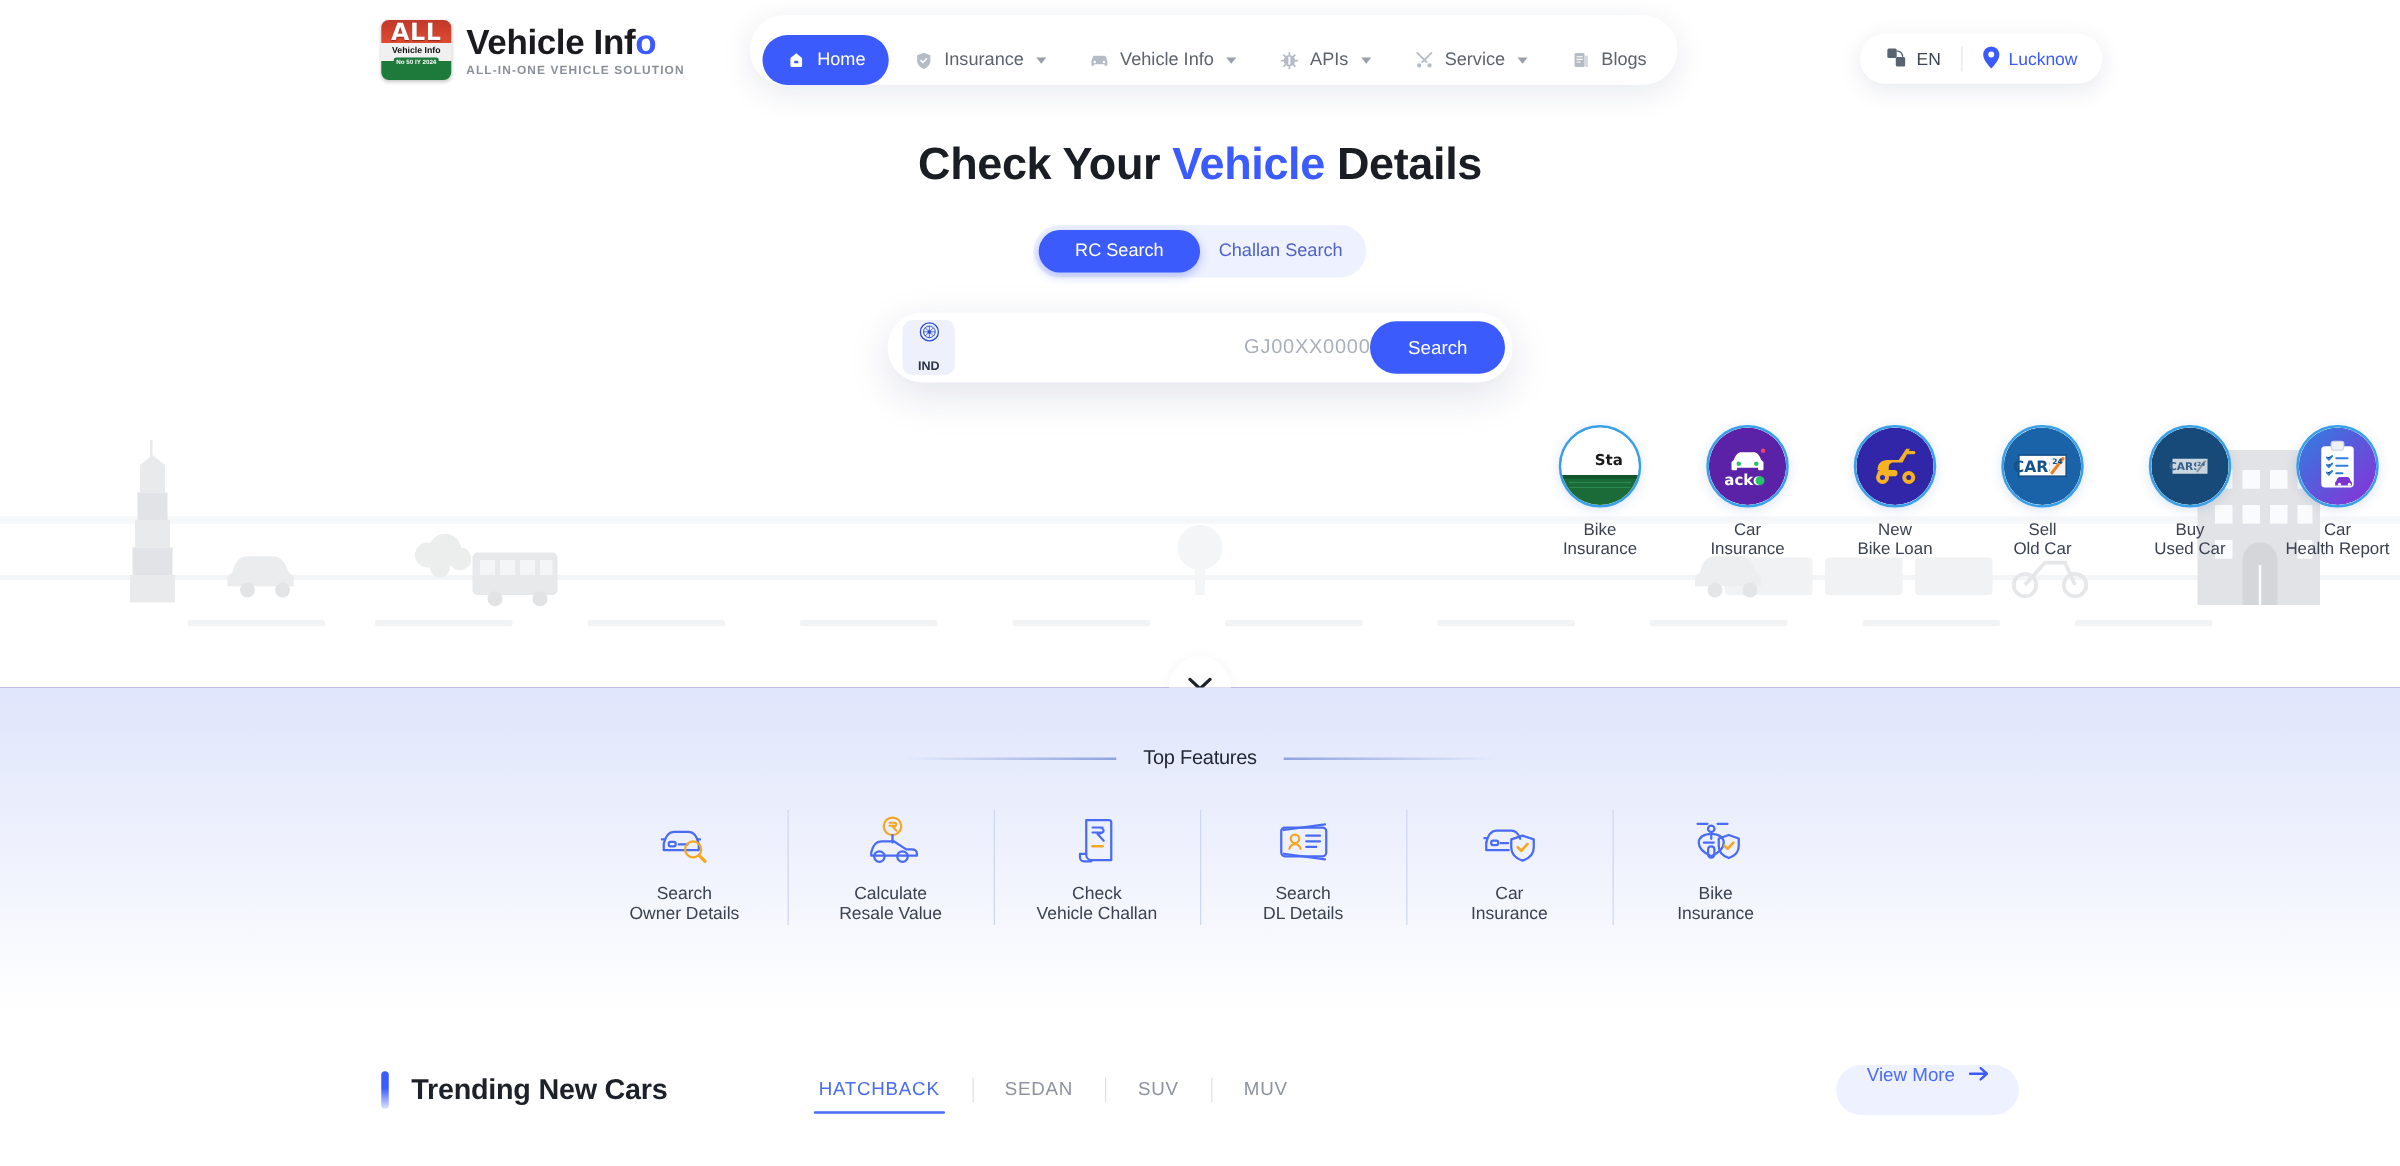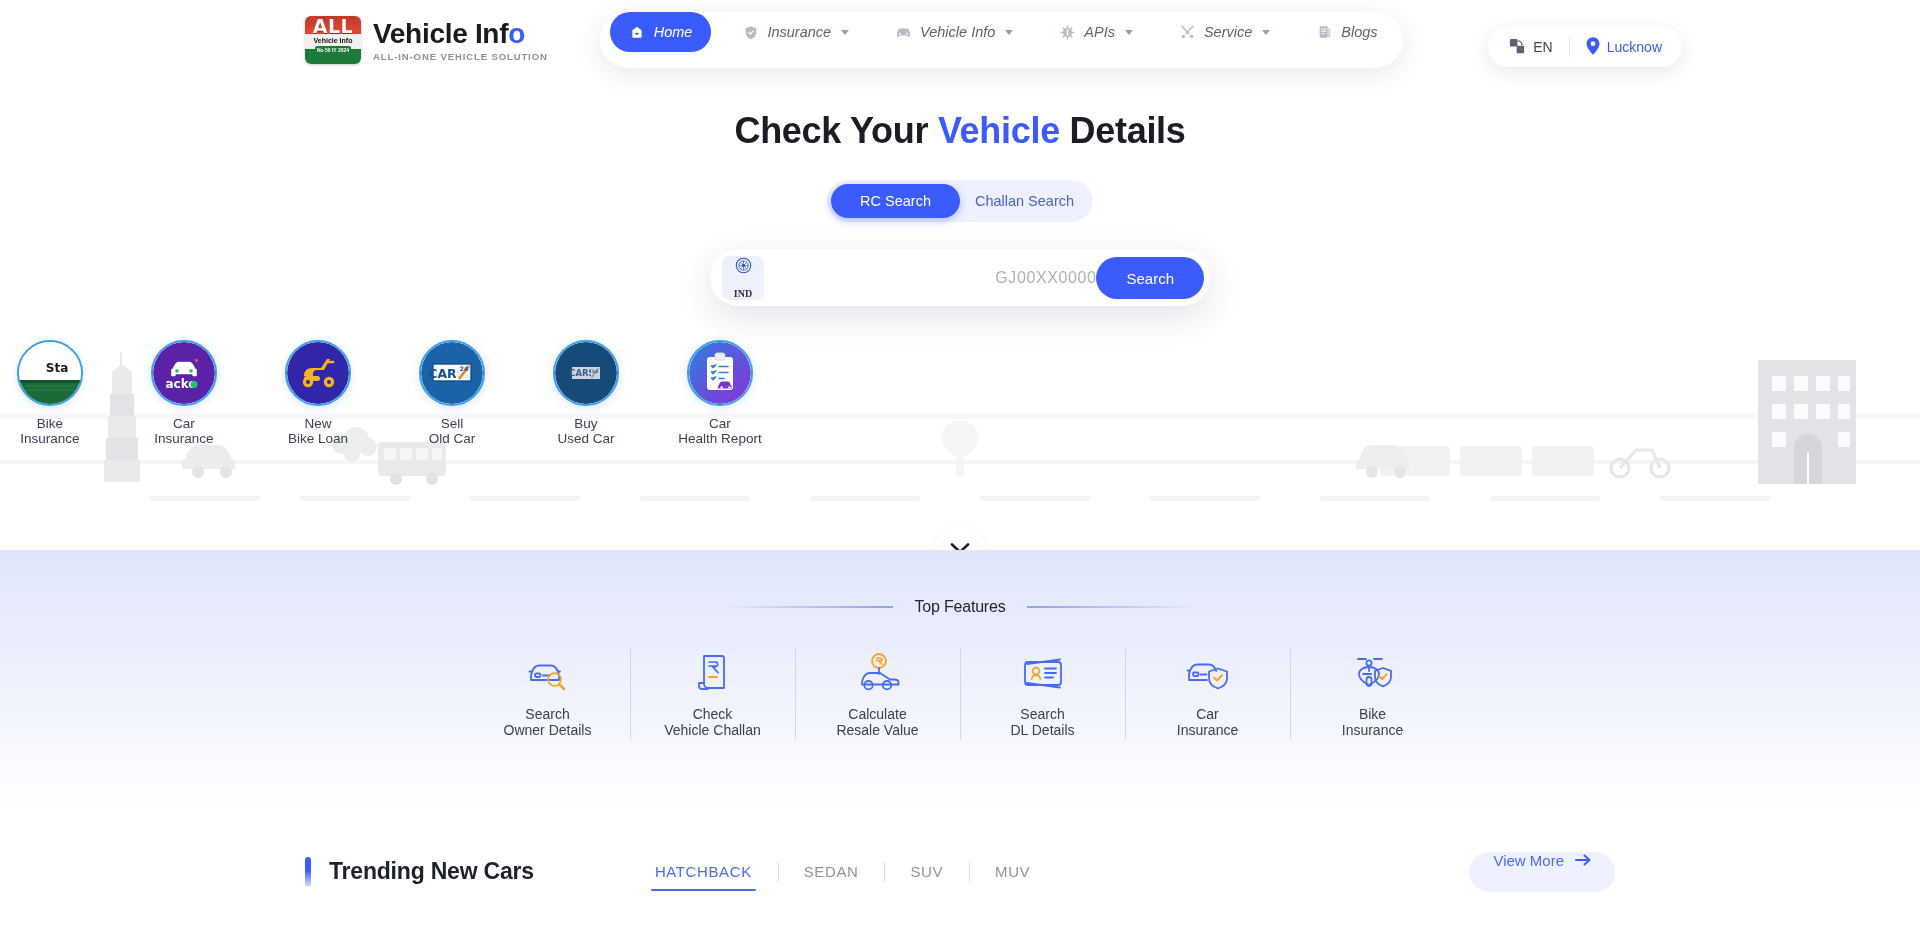--- a/index.html
+++ b/index.html
@@ -48,21 +48,21 @@
   .brand-title .accent { color: #3b5bfd; }
   .brand-tag {
     font-size: 9.5px; color: #8a8f99; letter-spacing: .9px; font-weight: 600;
     margin-top: 2px; white-space: nowrap;
   }
 
   .nav-wrap {
     margin-left: 52px;
     background: #fff; border-radius: 40px;
     box-shadow: 0 6px 26px rgba(30,40,90,.10);
-    height: 56px; display: flex; align-items: flex-start; padding: 0 10px; gap: 16px; font-style: italic;
+    height: 56px; display: flex; align-items: flex-end; padding: 0 10px; gap: 4px;
   }
   .nav-item {
     display: flex; align-items: center; gap: 8px;
     height: 40px; padding: 0 15px; border-radius: 22px;
     font-size: 14.5px; color: #5c636e; font-weight: 400; white-space: nowrap;
     cursor: pointer;
   }
   .nav-item.active { background: #3b5bfd; color: #fff; font-weight: 500; padding: 0 19px; }
   .nav-item .caret {
     width: 0; height: 0; border-left: 4px solid transparent; border-right: 4px solid transparent;
@@ -112,37 +112,37 @@
     background: #fff; border-radius: 34px;
     box-shadow: 0 10px 34px rgba(30,40,90,.13);
     display: flex; align-items: center; padding: 5px 6px 5px 6px;
   }
   .ind-badge {
     width: 42px; height: 44px; background: #eef1fb; border-radius: 8px;
     display: flex; flex-direction: column; align-items: center; justify-content: center;
     flex: 0 0 auto; margin-left: 6px;
   }
   .ind-badge .chakra { width: 17px; height: 17px; }
-  .ind-badge .ind-txt { font-size: 10px; font-weight: 700; color: #2b3346; line-height: 11px; margin-top: 14px; font-family: Liberation Serif, serif; }
+  .ind-badge .ind-txt { font-size: 10px; font-weight: 700; color: #2b3346; line-height: 11px; margin-top: 14px; }
   .plate-input {
     flex: 1; border: none; outline: none; background: transparent;
     font-family: inherit; font-size: 16px; color: #2b3346;
     padding-left: 14px; letter-spacing: .4px; text-align: right;
   }
   .plate-input::placeholder { color: #aab0bb; letter-spacing: .6px; }
   .search-btn {
     height: 42px; padding: 0 30px; border: none; border-radius: 24px;
     background: #3b5bfd; color: #fff; font-size: 15px; font-family: inherit;
     cursor: pointer; font-weight: 400;
   }
 
   
   .svc-row {
     position: relative; z-index: 5;
-    margin: 34px auto 0; display: flex; justify-content: flex-start; gap: 34px;
+    margin: 34px auto 0; display: flex; justify-content: flex-end; gap: 18px;
   }
   .svc { width: 100px; display: flex; flex-direction: column; align-items: center; cursor: pointer; }
   .svc-circle {
     width: 66px; height: 66px; border-radius: 50%;
     border: 2.5px solid #37a0e8; background: #fff;
     display: flex; align-items: center; justify-content: center;
     overflow: hidden; position: relative;
     box-shadow: 0 2px 9px rgba(40,80,160,.16);
   }
   .svc-label {
@@ -603,44 +603,44 @@
             <circle cx="29.5" cy="26.5" r="6.4" stroke="#f5a623"></circle>
             <path d="M34.3 31.3 39 36" stroke="#f5a623" stroke-width="2.6"></path>
           </svg>
         </div>
         <div class="feat-label">Search
 Owner Details</div>
       </div>
 
       <div class="feat-cell">
         <div class="feat-ico">
-          <svg width="40" height="42" viewBox="0 0 40 42" fill="none" stroke="#4a6bf5" stroke-width="1.8" stroke-linecap="round" stroke-linejoin="round">
-            <path d="M11 4h18a2 2 0 0 1 2 2v30H15a4 4 0 0 1-4-4V4z"></path>
-            <path d="M11 31H6v3a3 3 0 0 0 3 3h6"></path>
-            <path d="M16 10h8M16 14h8M21 10c3.5 0 5 2.4 2.8 4.2-1 .8-2.6 1-3.8 1l5 5.4" stroke-width="1.7"></path>
-            <path d="M16 25h8" stroke="#f5a623" stroke-width="2"></path>
-          </svg>
-        </div>
-        <div class="feat-label">Check
-Vehicle Challan</div>
-      </div>
-
-      <div class="feat-cell">
-        <div class="feat-ico">
           <svg width="48" height="42" viewBox="0 0 48 42" fill="none" stroke="#4a6bf5" stroke-width="1.8" stroke-linecap="round" stroke-linejoin="round">
             <circle cx="25" cy="9" r="7" stroke="#f5a623"></circle>
             <path d="M22.5 6.2h5M22.5 8.6h5M25.8 6.2c2.2 0 3 1.5 1.7 2.6-.6.5-1.6.6-2.3.6l3 3.2" stroke="#f5a623" stroke-width="1.5"></path>
             <path d="M25 16v6"></path>
             <path d="M8 30c1.3-6.2 3.8-9 8-9h10l10 6.5h4.5c2.2 0 4 1.2 4 3.2v1.8H8z"></path>
             <circle cx="14.5" cy="33.2" r="4.2"></circle>
             <circle cx="33" cy="33.2" r="4.2"></circle>
           </svg>
         </div>
         <div class="feat-label">Calculate
 Resale Value</div>
+      </div>
+
+      <div class="feat-cell">
+        <div class="feat-ico">
+          <svg width="40" height="42" viewBox="0 0 40 42" fill="none" stroke="#4a6bf5" stroke-width="1.8" stroke-linecap="round" stroke-linejoin="round">
+            <path d="M11 4h18a2 2 0 0 1 2 2v30H15a4 4 0 0 1-4-4V4z"></path>
+            <path d="M11 31H6v3a3 3 0 0 0 3 3h6"></path>
+            <path d="M16 10h8M16 14h8M21 10c3.5 0 5 2.4 2.8 4.2-1 .8-2.6 1-3.8 1l5 5.4" stroke-width="1.7"></path>
+            <path d="M16 25h8" stroke="#f5a623" stroke-width="2"></path>
+          </svg>
+        </div>
+        <div class="feat-label">Check
+Vehicle Challan</div>
       </div>
 
       <div class="feat-cell">
         <div class="feat-ico">
           <svg width="46" height="38" viewBox="0 0 46 38" fill="none" stroke="#4a6bf5" stroke-width="1.8" stroke-linecap="round" stroke-linejoin="round">
             <rect x="5" y="8" width="36" height="23" rx="3"></rect>
             <path d="M7 10 40 5.5M7 29 40 33.5"></path>
             <circle cx="16" cy="17" r="3.4" stroke="#f5a623"></circle>
             <path d="M11.5 25c.8-2.6 2.4-3.8 4.5-3.8s3.7 1.2 4.5 3.8" stroke="#f5a623"></path>
             <path d="M25 14.5h11M25 19h11M25 23.5h8"></path>

